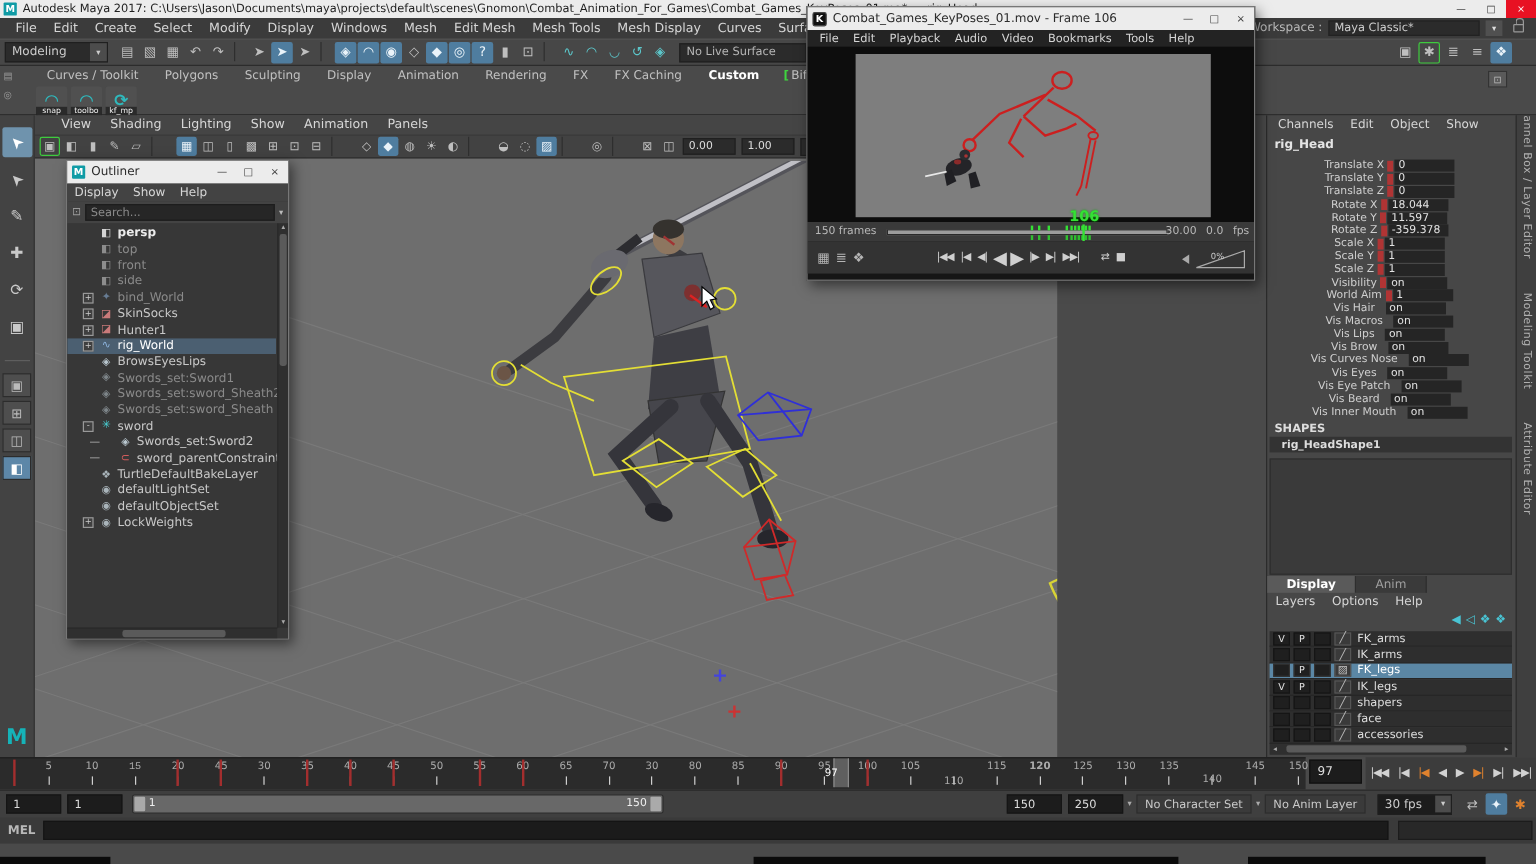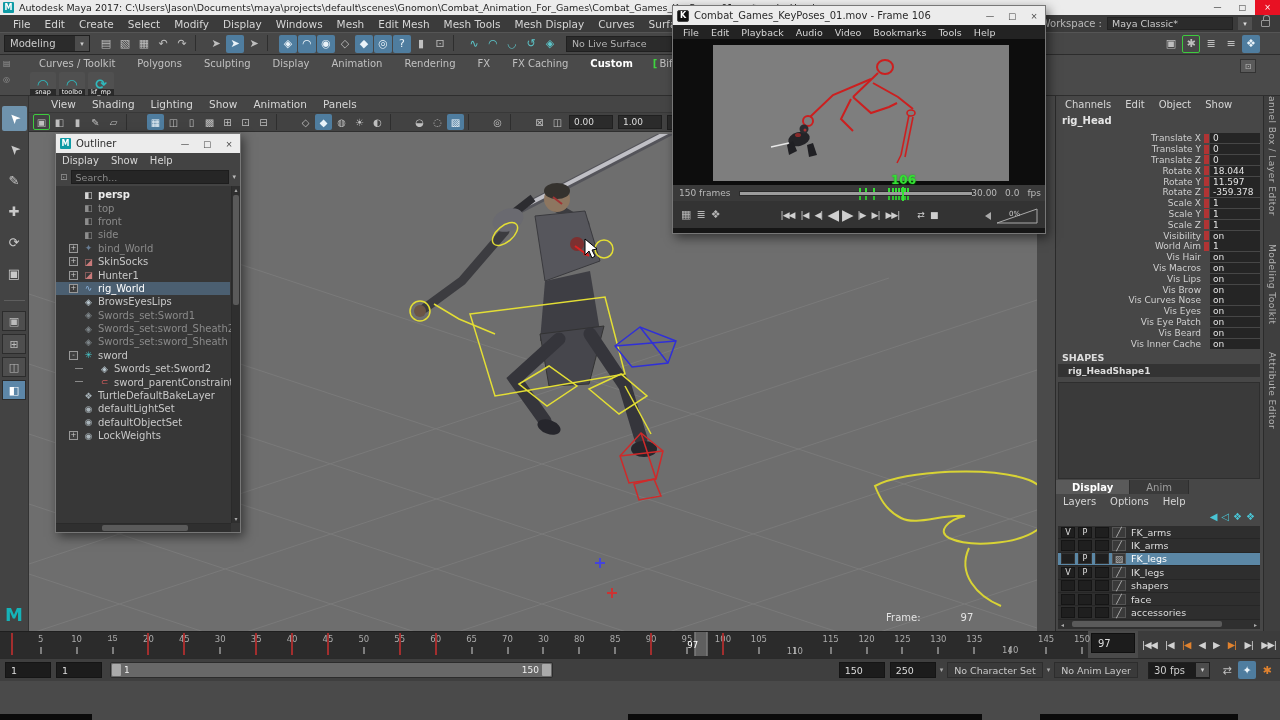--- a/index.html
+++ b/index.html
@@ -48,21 +48,21 @@
 #toolbox{position:absolute;left:0;top:96px;width:29px;height:535px;background:#434343;border-right:1px solid #333;display:flex;flex-direction:column;align-items:center;padding-top:10px;gap:6px;z-index:5}
 .tool{width:25px;height:25px;display:flex;align-items:center;justify-content:center;font-size:13px;color:#c9c9c9;border-radius:2px}
 .tool.active{background:#6f93ad;color:#fff}
 .tool .g{display:inline-block}
 .tool.rot-ul .g{transform:rotate(-135deg)}
 .tbx-sep{width:21px;height:1px;background:#5e5e5e;margin:8px 0 4px}
 .layoutbtn{width:24px;height:20px;border:1px solid #2c2c2c;background:#4e4e4e;display:flex;align-items:center;justify-content:center;font-size:11px;color:#bbb}
 .layoutbtn.active{background:#5d87a8;color:#fff}
 #toolbox .mayalogo{margin-top:auto;margin-bottom:6px;color:#15b3b8;font-weight:bold;font-size:18px}
 
-#vp{position:absolute;left:29px;top:96px;width:1008px;height:535px;background:#6e6e6e;z-index:1}
+#vp{position:absolute;left:29px;top:96px;width:852px;height:535px;background:#6e6e6e;z-index:1}
 #vp-menus{height:16px;background:#454545;display:flex;align-items:center;font-size:10.5px;padding-left:14px}
 #vp-menus .menu-item{padding:0 8px}
 #vp-icons{height:20px;background:#424242;border-top:1px solid #383838;border-bottom:1px solid #2f2f2f;display:flex;align-items:center;padding-left:4px;gap:1px}
 #vp-icons .ico{width:17px;height:16px;font-size:10px}
 .vpfield{width:44px;height:14px;background:#2b2b2b;border:1px solid #202020;font-size:9px;color:#ddd;display:flex;align-items:center;padding:0 4px;margin:0 2px}
 #vt-dd{width:108px;height:15px;margin-left:2px}
 #vp-canvas{position:absolute;left:0;top:38px;right:0;bottom:0;overflow:hidden}
 #vp-canvas svg{display:block}
 #hud{position:absolute;left:857px;bottom:8px;font-size:10px;color:#e4e4e4;display:flex;gap:40px}
 
@@ -115,21 +115,21 @@
 .pbtn{font-size:9px;color:#cfcfcf;letter-spacing:-1px;padding:0 3px;white-space:nowrap}
 .pbtn.big{font-size:15px;padding:0 2px}
 .pbtn.gap{margin-left:12px}
 #pvolume{position:absolute;right:6px;bottom:3px}
 
 #channelbox{position:absolute;left:1055px;top:96px;width:208px;height:535px;background:#474747;border-left:1px solid #2b2b2b;z-index:4}
 #cb-menus{position:absolute;left:0;top:0;height:16px;display:flex;align-items:center;font-size:10px;padding-left:2px}
 #cb-menus .menu-item{padding:0 7px}
 #cb-object{position:absolute;left:6px;top:19px;font-weight:bold;font-size:10px;color:#e4e4e4}
 #cb-attrs{position:absolute;left:0;right:3px;top:37px}
-.attr-row{height:10.8px;display:flex;align-items:center;font-size:9px;justify-content:flex-end}
+.attr-row{height:10.8px;display:flex;align-items:center;font-size:9px;justify-content:center}
 .attr-label{text-align:right;color:#cfcfcf;padding-right:3px;white-space:nowrap}
 .attr-key{width:5px;height:9px;background:transparent;margin-right:1px;flex:none}
 .attr-row.keyed .attr-key{background:#b03434}
 .attr-val{width:50px;height:10px;background:#252525;color:#e2e2e2;padding-left:3px;display:flex;align-items:center;flex:none}
 #cb-shapes{position:absolute;left:6px;top:256px;font-weight:bold;font-size:9.5px;color:#ddd}
 #cb-shape-row{position:absolute;left:2px;right:3px;top:268px;height:13px;background:#333;font-weight:bold;font-size:9px;display:flex;align-items:center;padding-left:10px;color:#ddd}
 #cb-empty{position:absolute;left:2px;right:3px;top:286px;height:97px;background:#3a3a3a;border:1px solid #2e2e2e}
 
 #layereditor{position:absolute;left:0;right:0;top:384px;bottom:0}
 #le-tabs{display:flex;height:14px}
@@ -679,21 +679,21 @@
         <span class="attr-val">on</span>
       </div>
 
       <div class="attr-row">
         <span class="attr-label">Vis Beard</span>
         <span class="attr-key"></span>
         <span class="attr-val">on</span>
       </div>
 
       <div class="attr-row">
-        <span class="attr-label">Vis Inner Cache</span>
+        <span class="attr-label">Vis Inner Mouth</span>
         <span class="attr-key"></span>
         <span class="attr-val">on</span>
       </div>
     </div>
   <div id="cb-shapes">SHAPES</div>
   <div id="cb-shape-row">rig_HeadShape1</div>
   <div id="cb-empty"></div>
 
   <div id="layereditor">
     <div id="le-tabs">
@@ -1084,21 +1084,21 @@
         <span class="tl-num" style="left: 63.0872%;">95</span>
         <span class="tl-sub" style="left: 63.0872%;"></span>
         <span class="tl-num" style="left: 66.443%;">100</span>
         <span class="tl-sub" style="left: 66.443%;"></span>
         <span class="tl-num" style="left: 69.7987%;">105</span>
         <span class="tl-sub" style="left: 69.7987%;"></span>
         <span class="tl-num" style="left: 73.1544%; margin-top: 12px;">110</span>
         <span class="tl-sub" style="left: 73.1544%;"></span>
         <span class="tl-num" style="left: 76.5101%;">115</span>
         <span class="tl-sub" style="left: 76.5101%;"></span>
-        <span class="tl-num" style="left: 79.8658%;">120</span>
+        <span class="tl-num" style="left: 79.8658%; font-weight: bold;">120</span>
         <span class="tl-sub" style="left: 79.8658%;"></span>
         <span class="tl-num" style="left: 83.2215%;">125</span>
         <span class="tl-sub" style="left: 83.2215%;"></span>
         <span class="tl-num" style="left: 86.5772%;">130</span>
         <span class="tl-sub" style="left: 86.5772%;"></span>
         <span class="tl-num" style="left: 89.9329%;">135</span>
         <span class="tl-sub" style="left: 89.9329%;"></span>
         <span class="tl-num" style="left: 93.2886%; margin-top: 11px;">140</span>
         <span class="tl-sub" style="left: 93.2886%;"></span>
         <span class="tl-num" style="left: 96.6443%;">145</span>
@@ -1154,18 +1154,23 @@
         </span>
     <span style="display:flex;gap:2px;margin-left:8px">
 
     <span class="ico">⇄</span>
           <span class="ico on">✦</span>
           <span class="ico orange">✱</span>
         </span>
   </span>
 </div>
 
+<div id="melrow">
+  <span id="mel-label">MEL</span>
+  <input id="mel-input" style="">
+  <span id="mel-result"></span>
+</div>
 
 <div class="taskbar-frag" style="left:0;width:92px"></div>
 <div class="taskbar-frag" style="left:628px;width:354px"></div>
 <div class="taskbar-frag" style="left:1040px;width:198px"></div>
 
 </div>
 
 </body></html>

